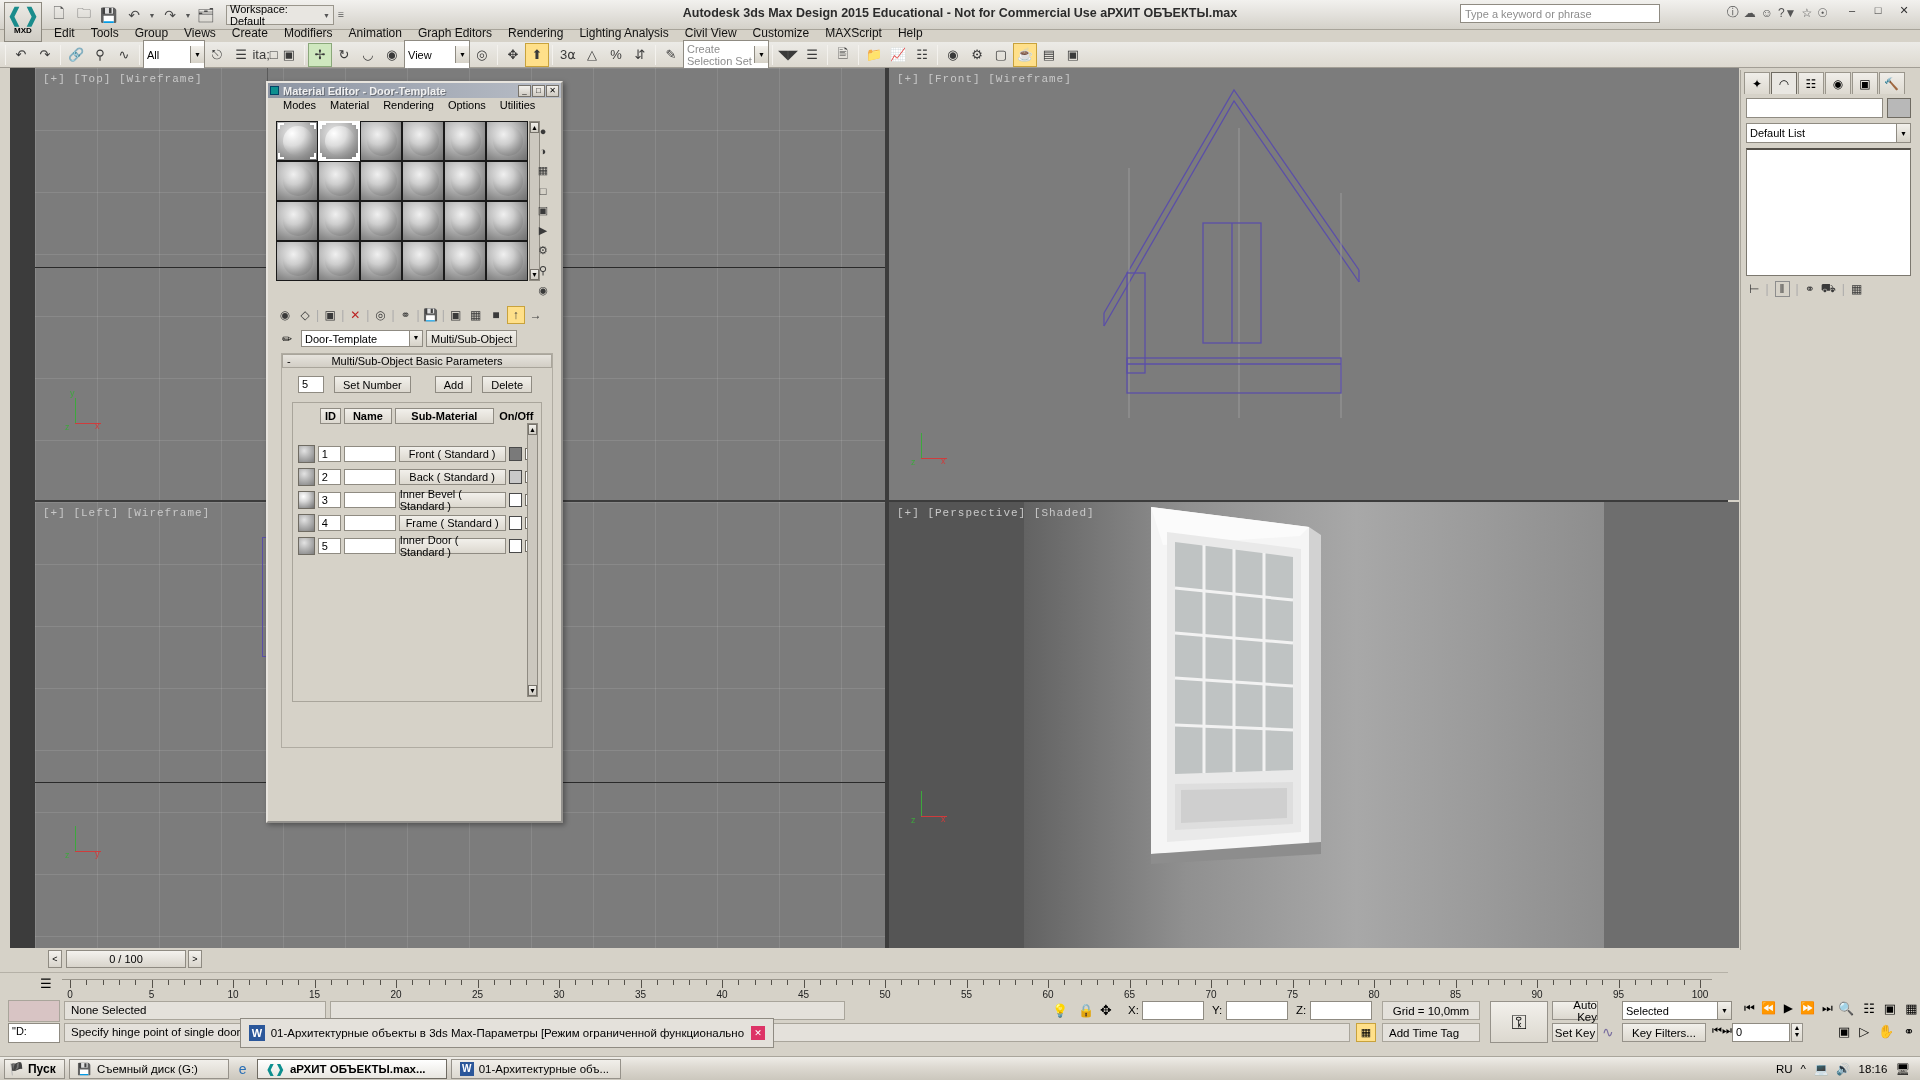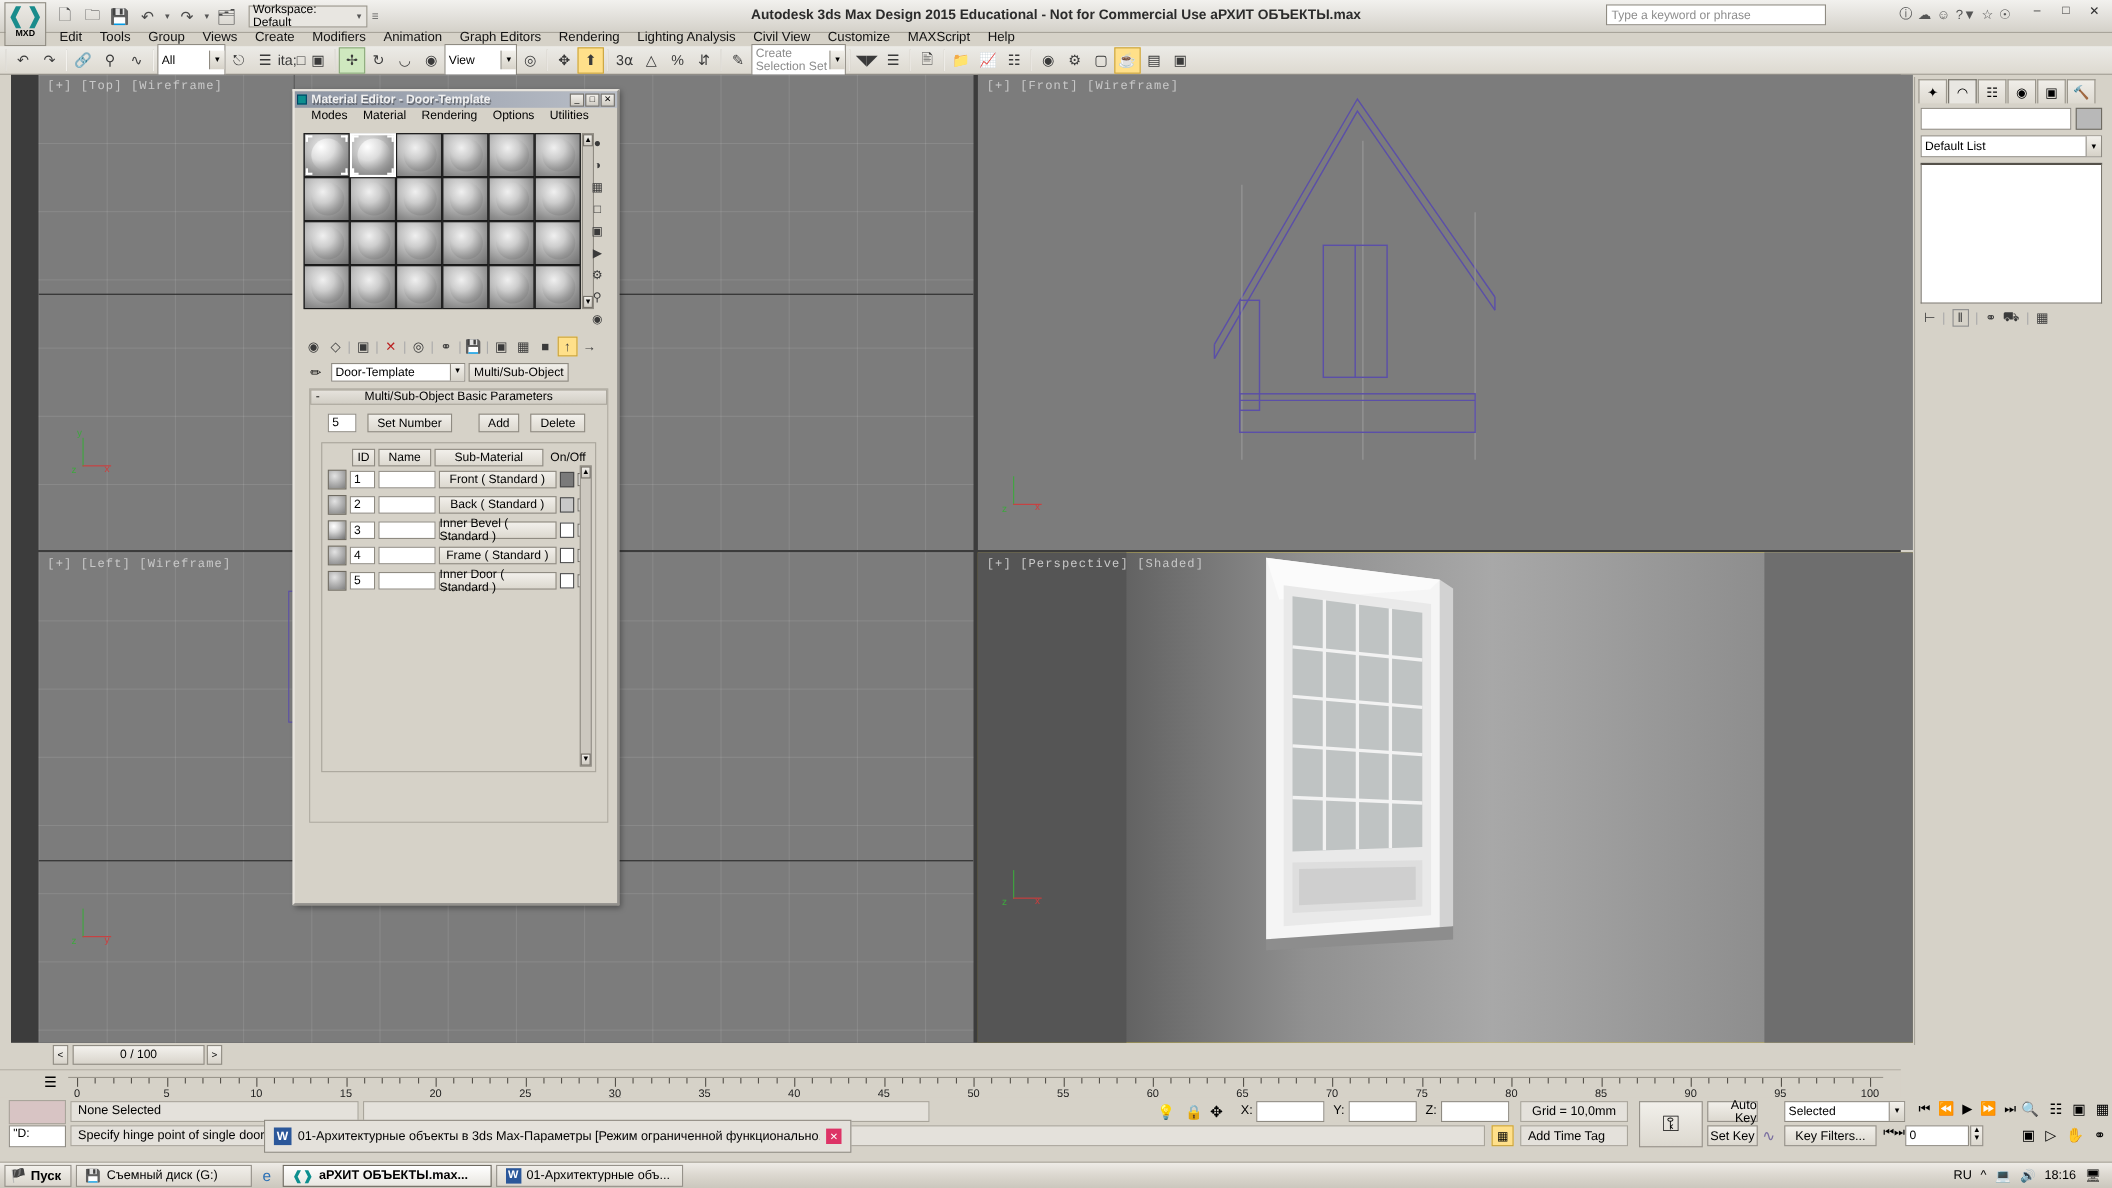--- a/index.html
+++ b/index.html
@@ -206,21 +206,21 @@
                  display:flex; align-items:center; font-size:11px; position:relative;}
   .rollout-hdr .minus { position:absolute; left:4px; font-size:11px; }
   .rollout-hdr .cap { width:100%; text-align:center; }
   .rparams { padding:8px 10px; }
   .rrow1 { display:flex; align-items:center; gap:10px; margin-bottom:9px; padding-left:6px;}
   .numfield { width:26px;height:17px; background:#fff; border:1px solid #8f8b82;
               font-size:11px; padding-left:3px; line-height:15px;}
   .btn3d { height:17px; background:linear-gradient(#f2f0eb,#dcd8cf); border:1px solid #8f8b82;
            font-size:11px; display:flex;align-items:center;justify-content:center; padding:0 8px;}
   .matlist { border:1px solid #a9a59b; background:#d6d2c8; padding:5px; position:relative; height:300px;}
-  .mlhdr { display:flex; align-items:center; gap:3px; padding-left:22px; margin-bottom:3px;}
+  .mlhdr { display:flex; align-items:center; gap:3px; padding-left:22px; margin-bottom:21px;font-weight:bold;}
   .mlhdr .h { height:16px; background:linear-gradient(#f2f0eb,#dcd8cf); border:1px solid #8f8b82;
               font-size:11px; display:flex;align-items:center;justify-content:center;}
   .mlrow { display:flex; align-items:center; gap:3px; margin-bottom:5px; }
   .swatch { width:18px;height:18px; border:1px solid #6f6b62;
             background: radial-gradient(circle at 35% 30%, #e3e3e3 0%, #b4b4b4 45%, #7d7d7d 100%);}
   .swatch.noise { background: radial-gradient(circle at 30% 28%, #fff 0%, #d6d6d6 35%, #9c9c9c 70%, #6f6f6f 100%);}
   .idf { width:24px;height:16px; background:#fff; border:1px solid #8f8b82; font-size:11px; padding-left:3px; line-height:14px;}
   .namef { width:56px;height:16px; background:#fff; border:1px solid #8f8b82;}
   .subbtn { width:115px;height:16px; background:linear-gradient(#f2f0eb,#dcd8cf); border:1px solid #8f8b82;
             font-size:11px; display:flex;align-items:center;justify-content:center;}

